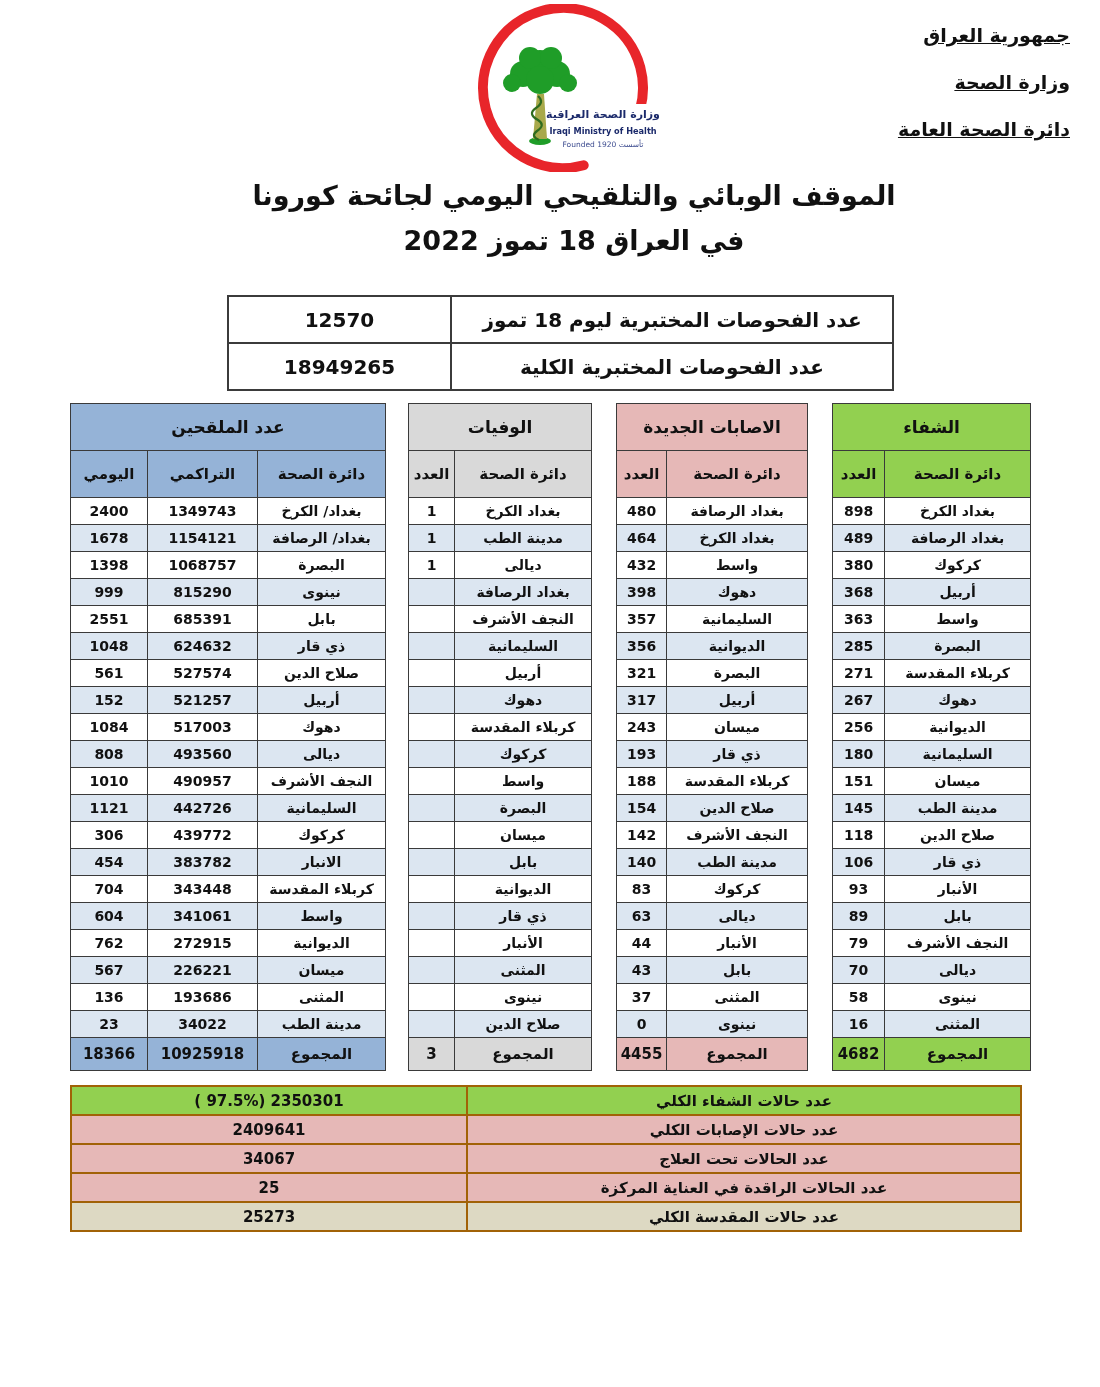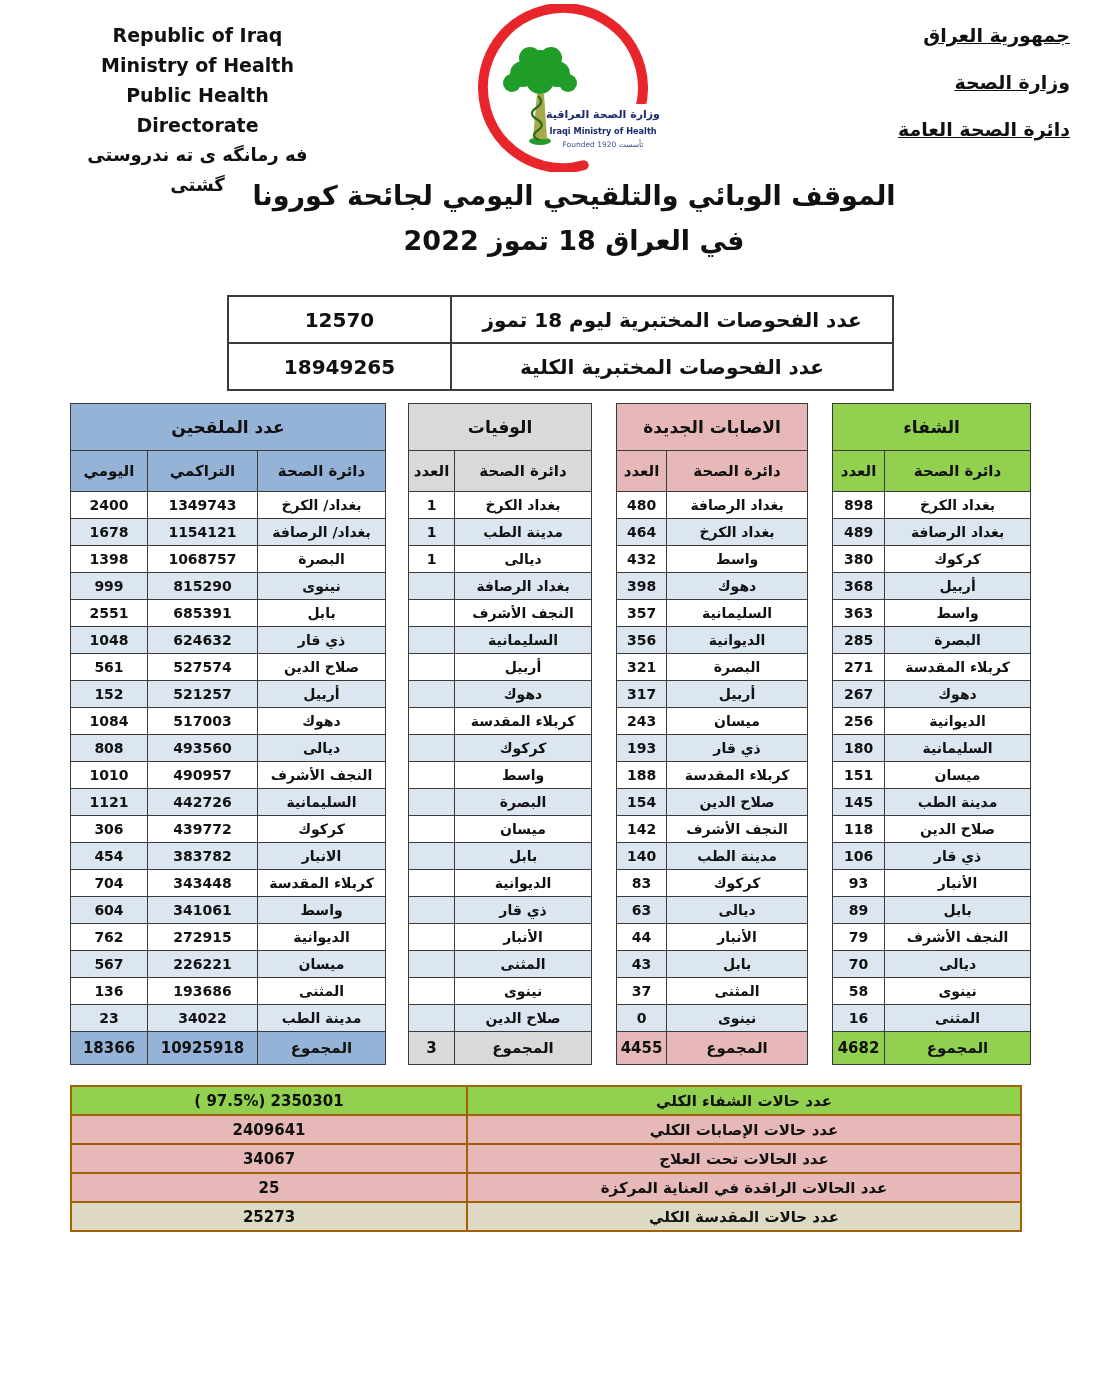--- a/index.html
+++ b/index.html
@@ -40,21 +40,21 @@
   .tests { position:absolute; left:227px; top:295px; width:665px;padding-left:8px; }
   .tests td { border:2px solid #3b3b3b; height:47px; font-size:20px; }
   .tests .t-val { width:223px; }
   .tests .t-label { width:442px; direction:rtl; }
 
   
   .main { position:absolute; left:70px; top:403px; width:960px; }
   .main th, .main td { border:1px solid #3a3a3a; background:#fff; }
   .main th.gap, .main td.gap { border:none; background:#fff; }
   .main .hrow1 th { height:47px; font-size:17px; }
-  .main .hrow2 th { height:41px; font-size:15px; direction:rtl; }
+  .main .hrow2 th { height:47px; font-size:15px; direction:rtl; }
   .main tbody td { height:27px; font-size:14px; }
   .main td.name { direction:rtl; font-size:14px; }
   .main td.num { font-size:14px; }
   .main tr.stripe td:not(.gap) { background:#dce6f1; }
   .main .total-row td { height:33px; font-size:15px;margin-left:20px; }
   .g-blue  { background:#95b3d7 !important; }
   .g-gray  { background:#d9d9d9 !important; }
   .g-pink  { background:#e6b8b7 !important; }
   .g-green { background:#92d050 !important; }
 
@@ -67,26 +67,20 @@
   .summary .slabel { width:554px; direction:rtl; }
   tr.s-green td { background:#92d050; }
   tr.s-pink  td { background:#e6b8b7; }
   tr.s-beige td { background:#ddd9c3; }
 </style>
 </head>
 <body>
 
 <div class="page">
 
-  <div class="hdr-left">
-    <div class="en">Republic of Iraq</div>
-    <div class="en">Ministry of Health</div>
-    <div class="en">Public Health Directorate</div>
-    <div class="ku">فه رمانگه ى ته ندروستى گشتى</div>
-  </div>
 
   <div class="logo-box">
     <svg width="206" height="168" viewBox="0 0 206 168">
 
       <circle cx="103" cy="84" r="80" fill="none" stroke="#e8252a" stroke-width="10" stroke-linecap="round" stroke-dasharray="419 84" transform="rotate(75 103 84)"></circle>
 
       <g fill="#1f9d28">
         <circle cx="80" cy="62" r="16"></circle>
         <circle cx="63" cy="70" r="13"></circle>
         <circle cx="97" cy="70" r="13"></circle>

